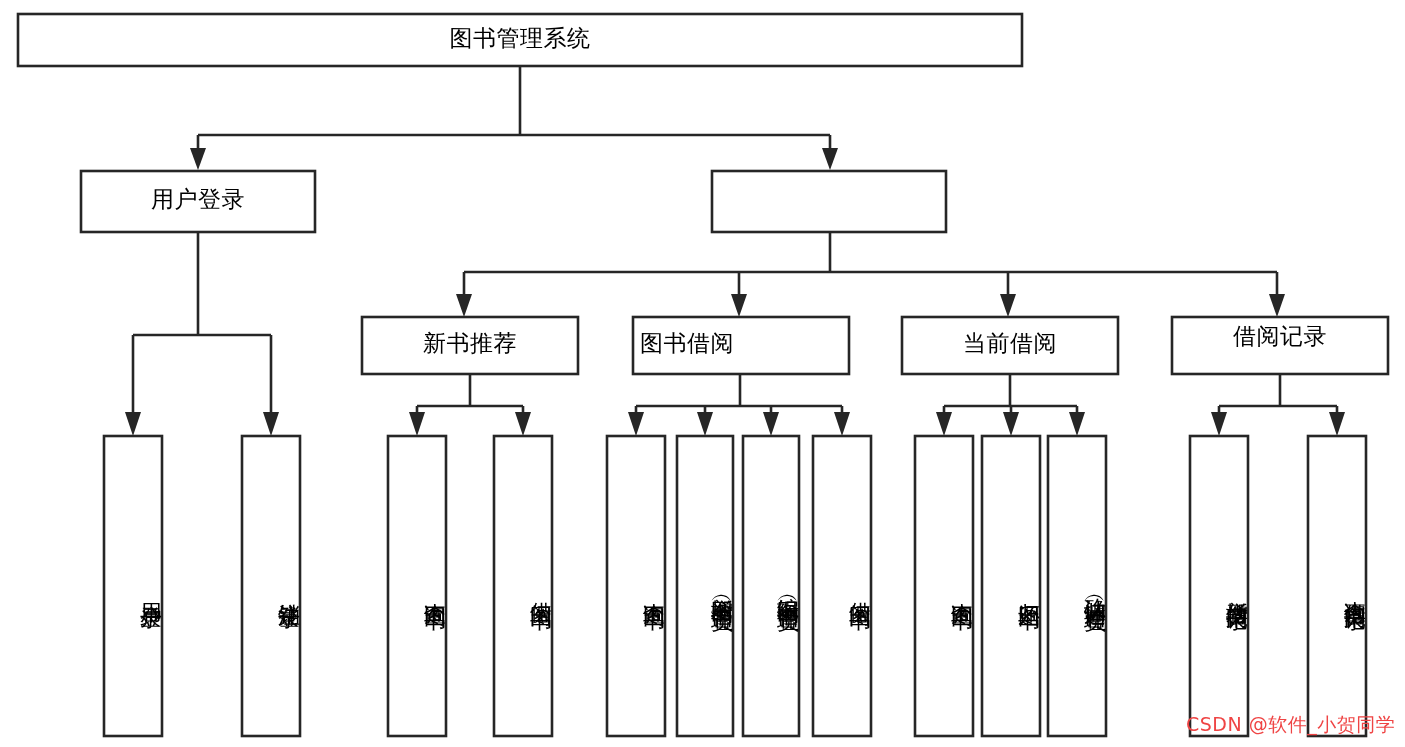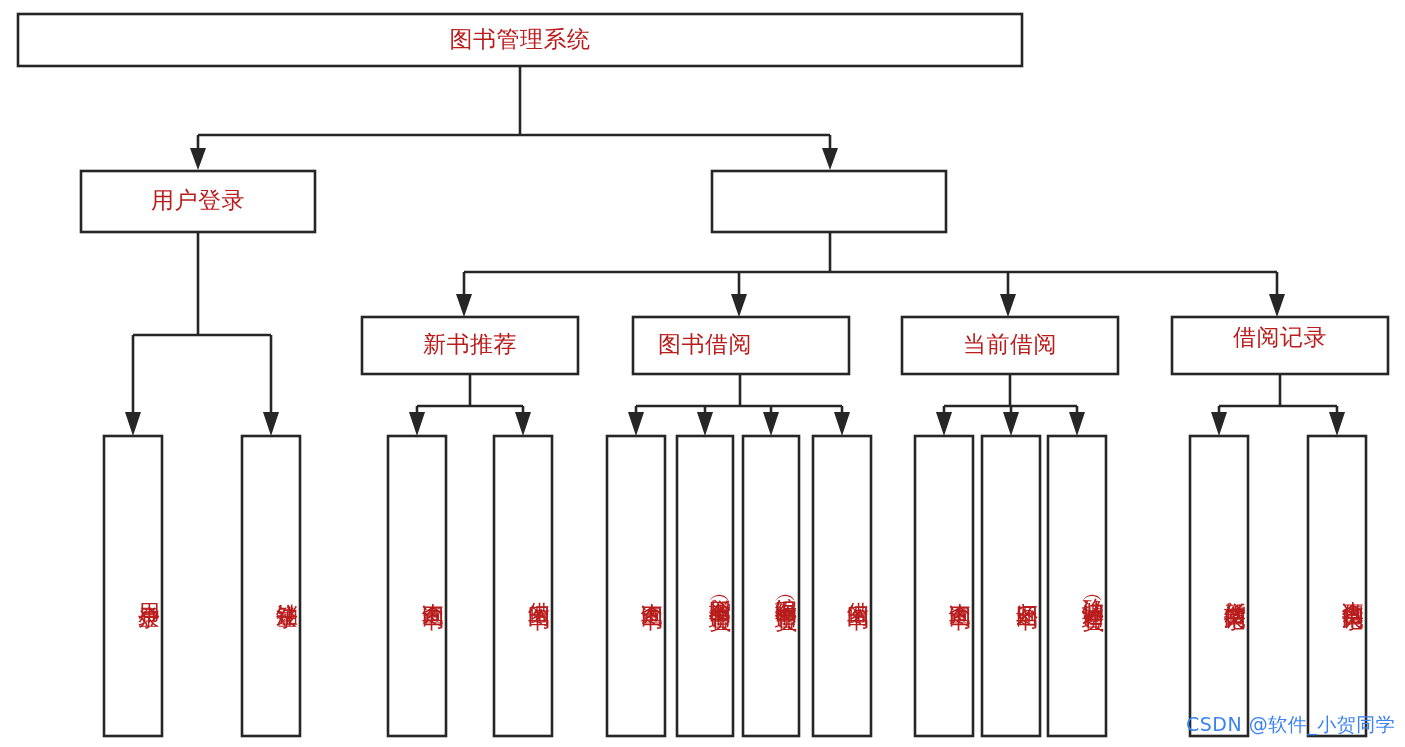--- a/index.html
+++ b/index.html
@@ -37,22 +37,22 @@
     stroke-linecap: butt;
   }
   .arrow-head {
     fill: #262626;
   }
   .node-label {
     position: absolute;
     display: flex;
     align-items: center;
     justify-content: center;
-    color: #b91c1c;
-    font-family: Liberation Serif, serif;
+    color: #000000;
+    font-family: Liberation Mono, monospace;
     pointer-events: none;
     box-sizing: border-box;
   }
   .node-label.horizontal {
     font-size: 23px;
     line-height: 1.15;
     letter-spacing: 0.5px;
   }
   .node-label.vertical {
     writing-mode: vertical-rl;
@@ -62,21 +62,21 @@
     letter-spacing: 2px;
     padding-top: 6px;
     align-items: flex-start;
     justify-content: center;
   }
   .watermark {
     position: absolute;
     left: 1186px;
     top: 712px;
     font-size: 19px;
-    color: #3b82f6;
+    color: #ef4444;
     font-family: "DejaVu Sans", "Liberation Sans", sans-serif;
     white-space: nowrap;
     letter-spacing: 0.5px;
   }
 </style>
 </head>
 <body>
 
 <div id="diagram-root">
 
@@ -178,21 +178,21 @@
     <rect class="node-rect" x="1048" y="436" width="58" height="300"></rect>
     <rect class="node-rect" x="1190" y="436" width="58" height="300"></rect>
     <rect class="node-rect" x="1308" y="436" width="58" height="300"></rect>
   </svg>
 
   <div class="node-label horizontal" style="left:18px; top:14px; width:1004px; height:52px;">图书管理系统</div>
 
   <div class="node-label horizontal" style="left:81px; top:171px; width:234px; height:61px;">用户登录</div>
 
   <div class="node-label horizontal" style="left:362px; top:317px; width:216px; height:57px;">新书推荐</div>
-  <div class="node-label horizontal" style="left:613px; top:317px; width:184px; height:57px;">图书借阅</div>
+  <div class="node-label horizontal" style="left:595px; top:317px; width:184px; height:57px;">图书借阅</div>
   <div class="node-label horizontal" style="left:902px; top:317px; width:216px; height:57px;text-align:center;">当前借阅</div>
   <div class="node-label horizontal" style="left:1172px; top:317px; width:216px; height:43px;">借阅记录</div>
 
   <div class="node-label vertical" style="left:104px; top:436px; width:58px; height:300px;">用户登录</div>
   <div class="node-label vertical" style="left:242px; top:436px; width:58px; height:300px;">注销登录</div>
   <div class="node-label vertical" style="left:388px; top:436px; width:58px; height:300px;">查询图书</div>
   <div class="node-label vertical" style="left:494px; top:436px; width:58px; height:300px;">借阅图书</div>
   <div class="node-label vertical" style="left:607px; top:436px; width:58px; height:300px;">查询图书</div>
   <div class="node-label vertical" style="left:677px; top:436px; width:56px; height:300px;">新增图书（管理员）</div>
   <div class="node-label vertical" style="left:743px; top:436px; width:56px; height:300px;">编辑图书（管理员）</div>

